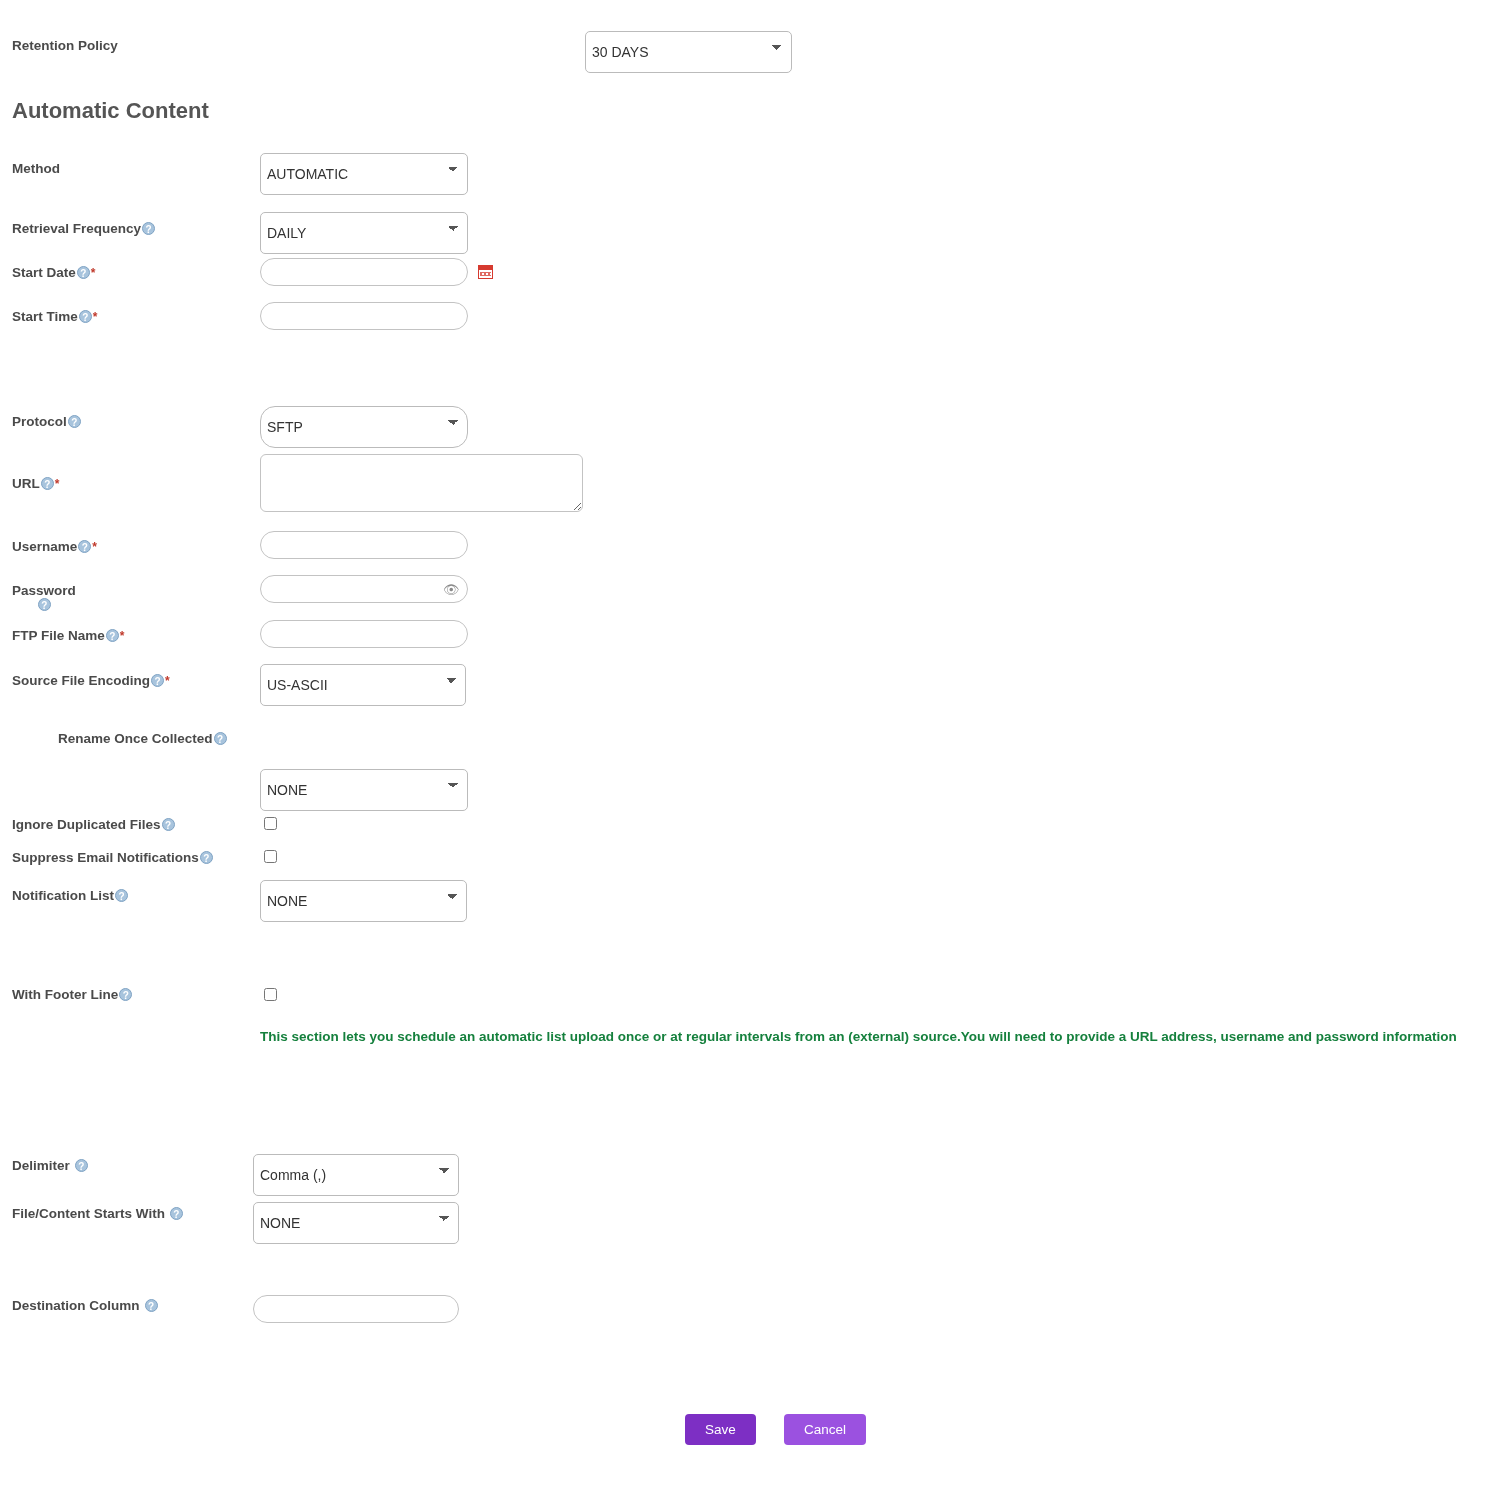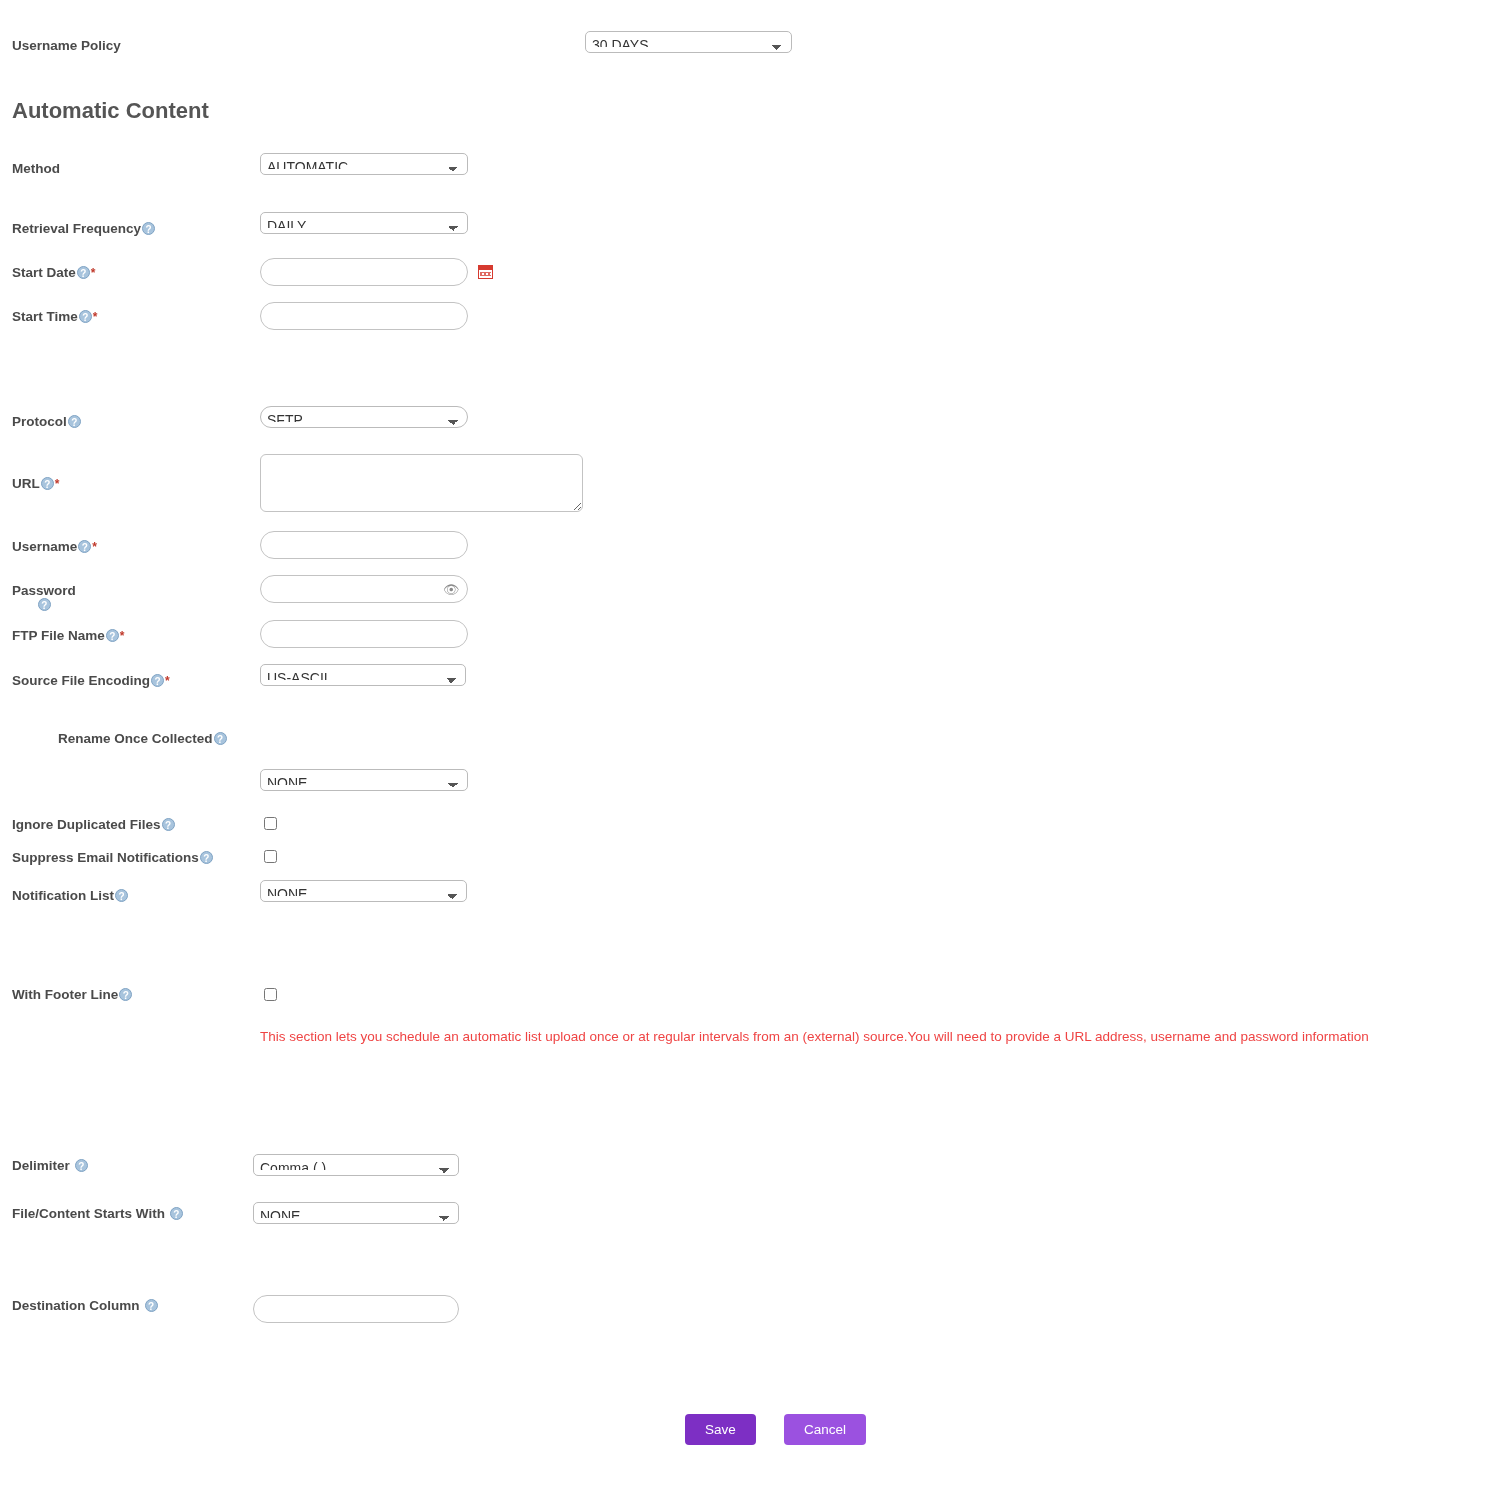--- a/index.html
+++ b/index.html
@@ -57,21 +57,21 @@
   }
   select {
     font-family: "Liberation Sans", sans-serif;
     font-size: 14px;
     color: #333;
     background: #ffffff;
     border: 1px solid #bbbbbb;
     border-radius: 5px;
     padding: 5px 6px;
     box-sizing: border-box;
-    height: 22px;
+    height: 42px;
     -webkit-appearance: none;
     appearance: none;
     background-image:
       linear-gradient(45deg, transparent 50%, #555 50%),
       linear-gradient(135deg, #555 50%, transparent 50%);
     background-position:
       calc(100% - 14px) 13px,
       calc(100% - 9px) 13px;
     background-size: 5px 5px, 5px 5px;
     background-repeat: no-repeat;
@@ -117,23 +117,23 @@
     border: none;
     border-radius: 4px;
     padding: 8px 20px;
     cursor: pointer;
   }
   .btn.cancel {
     background: #9b51e0;
   }
   .note {
     position: absolute;
-    font-weight: normal;
+    font-weight: bold;
     font-size: 13.5px;
-    color: #ef4444;
+    color: #15803d;
     line-height: 18px;
     width: 1215px;
   }
   .cal-icon {
     width: 15px;
     height: 14px;
     display: inline-block;
     position: relative;
     cursor: pointer;
   }
@@ -177,21 +177,21 @@
     cursor: pointer;
   }
 </style>
 </head>
 <body>
 
 <div class="page">
 
   
   <div class="row" style="left:12px; top:38px;">
-    <span class="label">Username Policy</span>
+    <span class="label">Retention Policy</span>
   </div>
   <select class="row" style="left:585px; top:31px; width:207px;">
     <option>30 DAYS</option>
   </select>
 
   
   <div class="section-title" style="left:12px; top:98px;">Automatic Content</div>
 
   
   <div class="row" style="left:12px; top:161px;">

